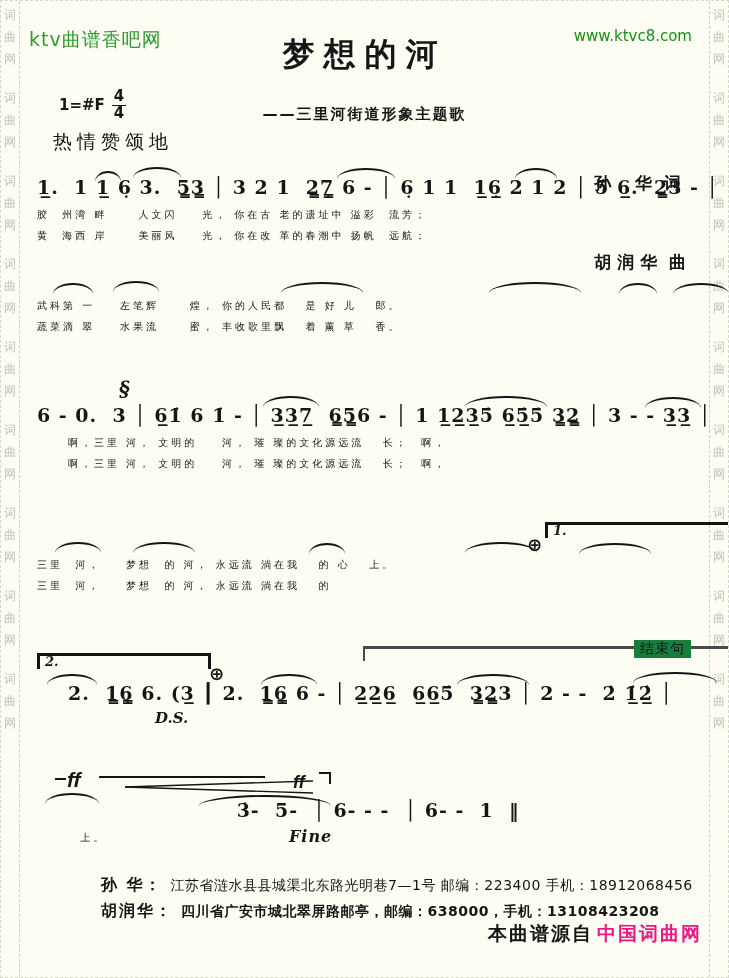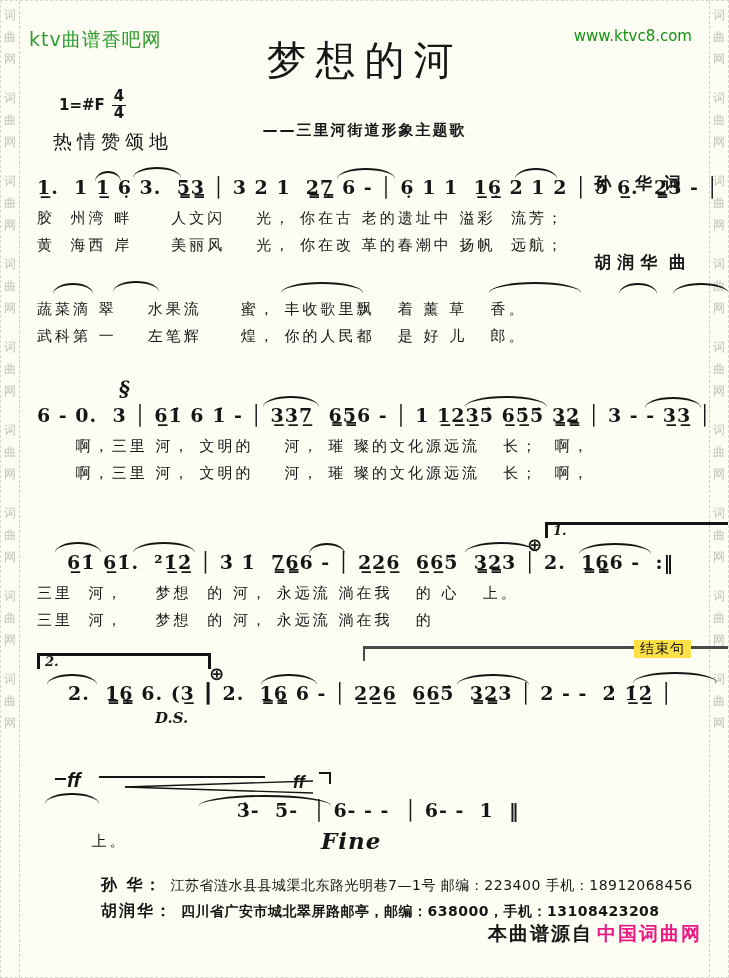--- a/index.html
+++ b/index.html
@@ -12,46 +12,46 @@
   
   .wm-col{position:absolute;top:0;bottom:0;width:19px;display:flex;flex-direction:column;
     align-items:center;padding-top:8px;gap:27px;box-sizing:border-box;}
   .wm-col.left{left:0;border-right:1px dashed #cfcfc2;}
   .wm-col.right{right:0;border-left:1px dashed #cfcfc2;}
   .wm-group{display:flex;flex-direction:column;gap:10px;}
   .wm-group div{font-size:12px;line-height:1;}
   
   .logo{position:absolute;left:28px;top:26px;font-size:19px;letter-spacing:1px;text-decoration:none;}
   .url{position:absolute;right:36px;top:26px;font-size:15px;text-decoration:none;}
-  .title{position:absolute;left:0;right:0;top:32px;text-align:center;font-size:40px;font-weight:normal;
+  .title{position:absolute;left:0;right:0;top:32px;text-align:center;font-size:32px;font-weight:bold;
     font-family:"DejaVu Serif","Liberation Serif",serif;letter-spacing:9px;}
   .keysig{position:absolute;left:58px;top:88px;font-size:15px;font-weight:bold;}
   .frac{display:inline-block;text-align:center;line-height:1.05;vertical-align:-8px;margin-left:7px;font-weight:bold;}
   .frac .ft{border-bottom:1.5px solid #161616;padding:0 2px;}
-  .subtitle{position:absolute;left:0;right:0;top:120px;text-align:center;font-size:15px;font-weight:bold;letter-spacing:2px;}
+  .subtitle{position:absolute;left:0;right:0;top:104px;text-align:center;font-size:15px;font-weight:bold;letter-spacing:2px;}
   .tempo{position:absolute;left:52px;top:128px;font-size:19px;letter-spacing:5px;}
   .credits{position:absolute;right:42px;top:116px;font-size:17px;font-weight:bold;line-height:1.55;white-space:pre;}
   
   .sys{position:absolute;left:36px;right:24px;}
   .notation{font-family:"DejaVu Serif","Liberation Serif",serif;font-weight:bold;font-size:19px;
     line-height:1.3;white-space:pre;letter-spacing:1px;text-align:center;}
-  .lyr{font-size:15px;letter-spacing:3px;white-space:pre;margin-top:9px;line-height:1.2;}
+  .lyr{font-size:10px;letter-spacing:3px;white-space:pre;margin-top:9px;line-height:1.2;}
   .arc{position:absolute;height:9px;border-top:2px solid #141414;
     border-radius:50% 50% 0 0 / 100% 100% 0 0;}
   .volta{position:absolute;height:13px;border-top:3px solid #141414;
     border-left:3px solid #141414;border-right:3px solid #141414;}
   .vlabel{position:absolute;left:5px;top:-2px;font-size:13px;font-weight:bold;font-style:italic;
     font-family:"DejaVu Serif",serif;}
   .endbracket{position:absolute;height:12px;border-top:3px solid #4a4a4a;
     border-left:2px solid #4a4a4a;border-right:2px solid #4a4a4a;}
-  .elabel{position:absolute;top:-9px;right:42px;background:#fde047;padding:0 6px;font-size:14px;letter-spacing:1px;}
+  .elabel{position:absolute;top:-9px;right:42px;background:#15803d;padding:0 6px;font-size:14px;letter-spacing:1px;}
   .coda{position:absolute;font-size:18px;font-weight:bold;}
   .segno{position:absolute;font-size:21px;font-weight:bold;font-family:"DejaVu Serif",serif;transform:skewX(-8deg);}
   .ds{position:absolute;font-family:"DejaVu Serif",serif;font-weight:bold;font-style:italic;font-size:15px;letter-spacing:0;}
-  .fine{position:absolute;font-family:"DejaVu Serif",serif;font-weight:bold;font-style:italic;font-size:23px;letter-spacing:1px;margin-left:32px;}
+  .fine{position:absolute;font-family:"DejaVu Serif",serif;font-weight:bold;font-style:italic;font-size:16px;letter-spacing:1px;}
   .dyn{position:absolute;top:-29px;left:18px;width:300px;height:26px;}
   .dyn .ff{position:absolute;font-family:Liberation Sans, sans-serif;font-weight:bold;font-style:italic;font-size:21px;line-height:1;text-align:center;}
   .dyn .ff1{left:12px;top:0;}
   .dyn .ff2{left:238px;top:4px;font-size:18px;}
   .dyn .dash{position:absolute;left:0;top:9px;width:11px;border-top:2px solid #141414;}
   .dyn .line{position:absolute;left:44px;top:7px;width:166px;border-top:2.5px solid #141414;}
   .dyn .corner{position:absolute;left:264px;top:3px;width:10px;height:10px;border-top:2px solid #141414;border-right:2px solid #141414;}
   .hairpin{position:absolute;left:70px;top:10px;}
   
   .contact{position:absolute;left:100px;font-size:14px;letter-spacing:0.5px;}
@@ -185,22 +185,22 @@
     <div class="lyr">黄  海西 岸     美丽风    光， 你在改 革的春潮中 扬帆  远航；</div>
   </div>
 
   <div class="sys" style="top:290px">
     <div class="arc" style="left:16px;top:-8px;width:40px"></div>
     <div class="arc" style="left:76px;top:-10px;width:46px"></div>
     <div class="arc" style="left:244px;top:-9px;width:82px"></div>
     <div class="arc" style="left:452px;top:-9px;width:92px"></div>
     <div class="arc" style="left:582px;top:-8px;width:38px"></div>
     <div class="arc" style="left:636px;top:-8px;width:56px"></div>
+    <div class="lyr">武科第 一    左笔辉     煌， 你的人民都   是 好 儿   郎。</div>
     <div class="lyr">蔬菜滴 翠    水果流     蜜， 丰收歌里飘   着 薰 草   香。</div>
-    <div class="lyr">武科第 一    左笔辉     煌， 你的人民都   是 好 儿   郎。</div>
   </div>
 
   <div class="sys" style="top:402px">
     <div class="segno" style="left:82px;top:-27px">§</div>
     <div class="arc" style="left:226px;top:-7px;width:56px"></div>
     <div class="arc" style="left:428px;top:-7px;width:82px"></div>
     <div class="arc" style="left:608px;top:-6px;width:56px"></div>
     <div class="notation">6 - 0.  3 │ 6̲1̇ 6 1̇ - │ 3̲3̲7̲  6̳5̳6 - │ 1 1̲2̲3̲5̇ 6̲5̲̇5̇ 3̳2̳ │ 3 - - 3̲3̲ │</div>
     <div class="lyr">     啊，三里 河， 文明的    河， 璀 璨的文化源远流   长；  啊，</div>
     <div class="lyr">     啊，三里 河， 文明的    河， 璀 璨的文化源远流   长；  啊，</div>
@@ -209,21 +209,20 @@
   <div class="sys" style="top:549px">
     <div class="volta" style="left:508px;width:182px;top:-28px">
       <span class="vlabel">1.</span>
     </div>
     <div class="coda" style="left:490px;top:-16px">⊕</div>
     <div class="arc" style="left:18px;top:-8px;width:46px"></div>
     <div class="arc" style="left:96px;top:-8px;width:62px"></div>
     <div class="arc" style="left:272px;top:-7px;width:36px"></div>
     <div class="arc" style="left:428px;top:-8px;width:72px"></div>
     <div class="arc" style="left:542px;top:-7px;width:72px"></div>
-    <div class="notation">6̲1̇ 6̲1̇.  ²1̲̇2̲̇ │ 3̇ 1̇  7̳6̳6 - │ 2̲2̲6̲  6̲6̲5̇  3̳2̳3 │ 2.  1̳6̣̳6 -  :‖</div>
     <div class="lyr">三里  河，    梦想  的 河， 永远流 淌在我   的 心   上。</div>
     <div class="lyr">三里  河，    梦想  的 河， 永远流 淌在我   的</div>
   </div>
 
   <div class="sys" style="top:680px">
     <div class="volta" style="left:0;width:168px;top:-28px">
       <span class="vlabel">2.</span>
     </div>
     <div class="coda" style="left:172px;top:-18px">⊕</div>
     <div class="endbracket" style="left:326px;width:368px;top:-35px">

